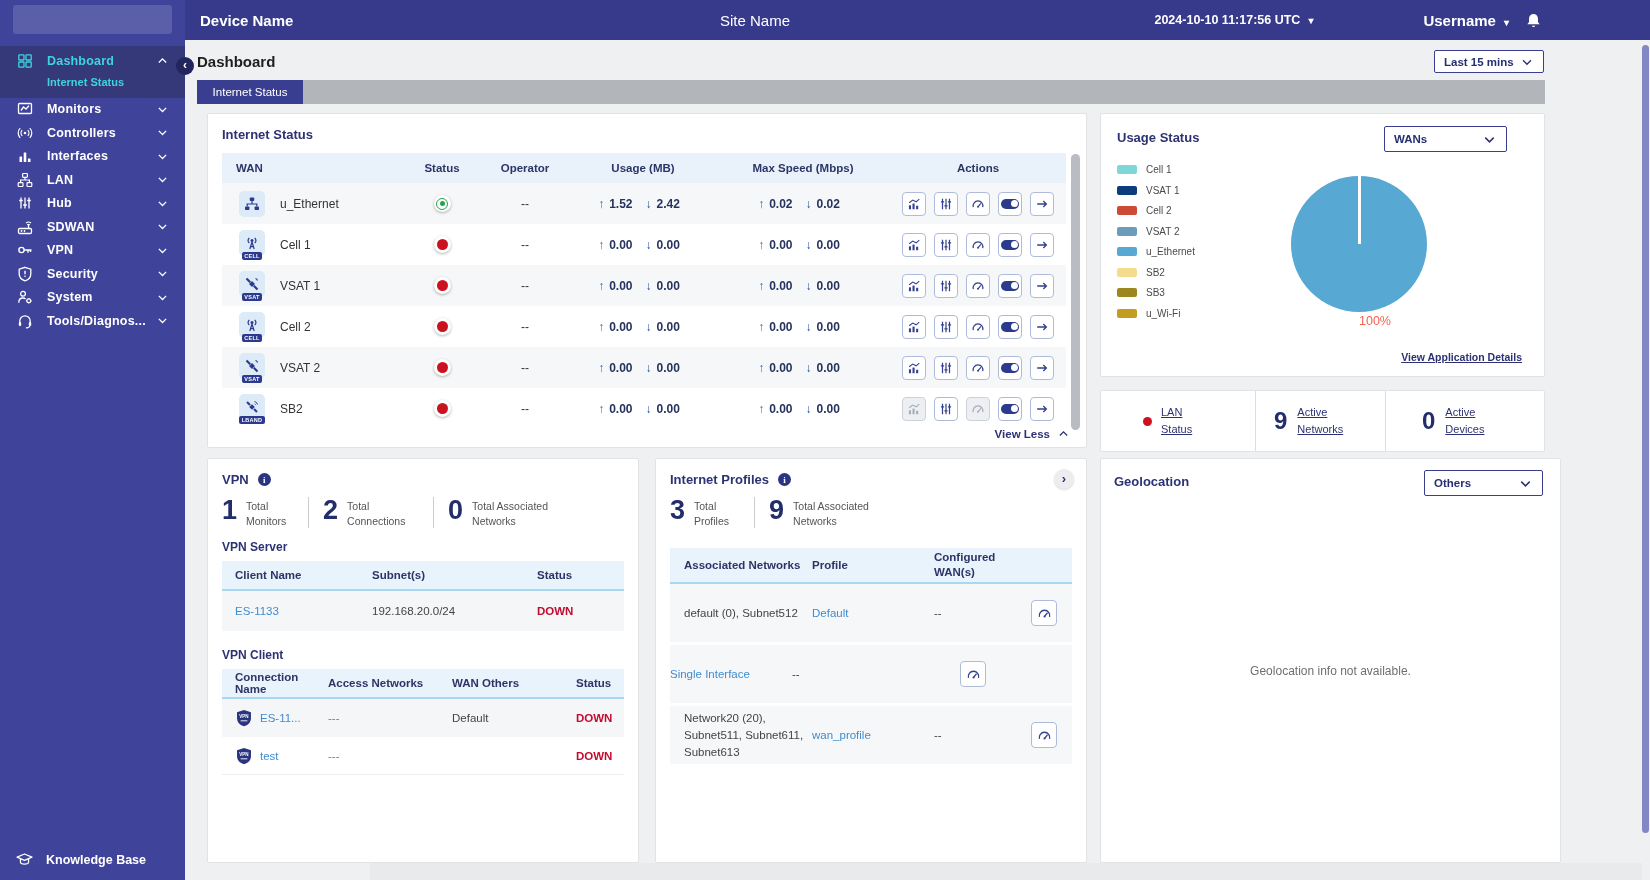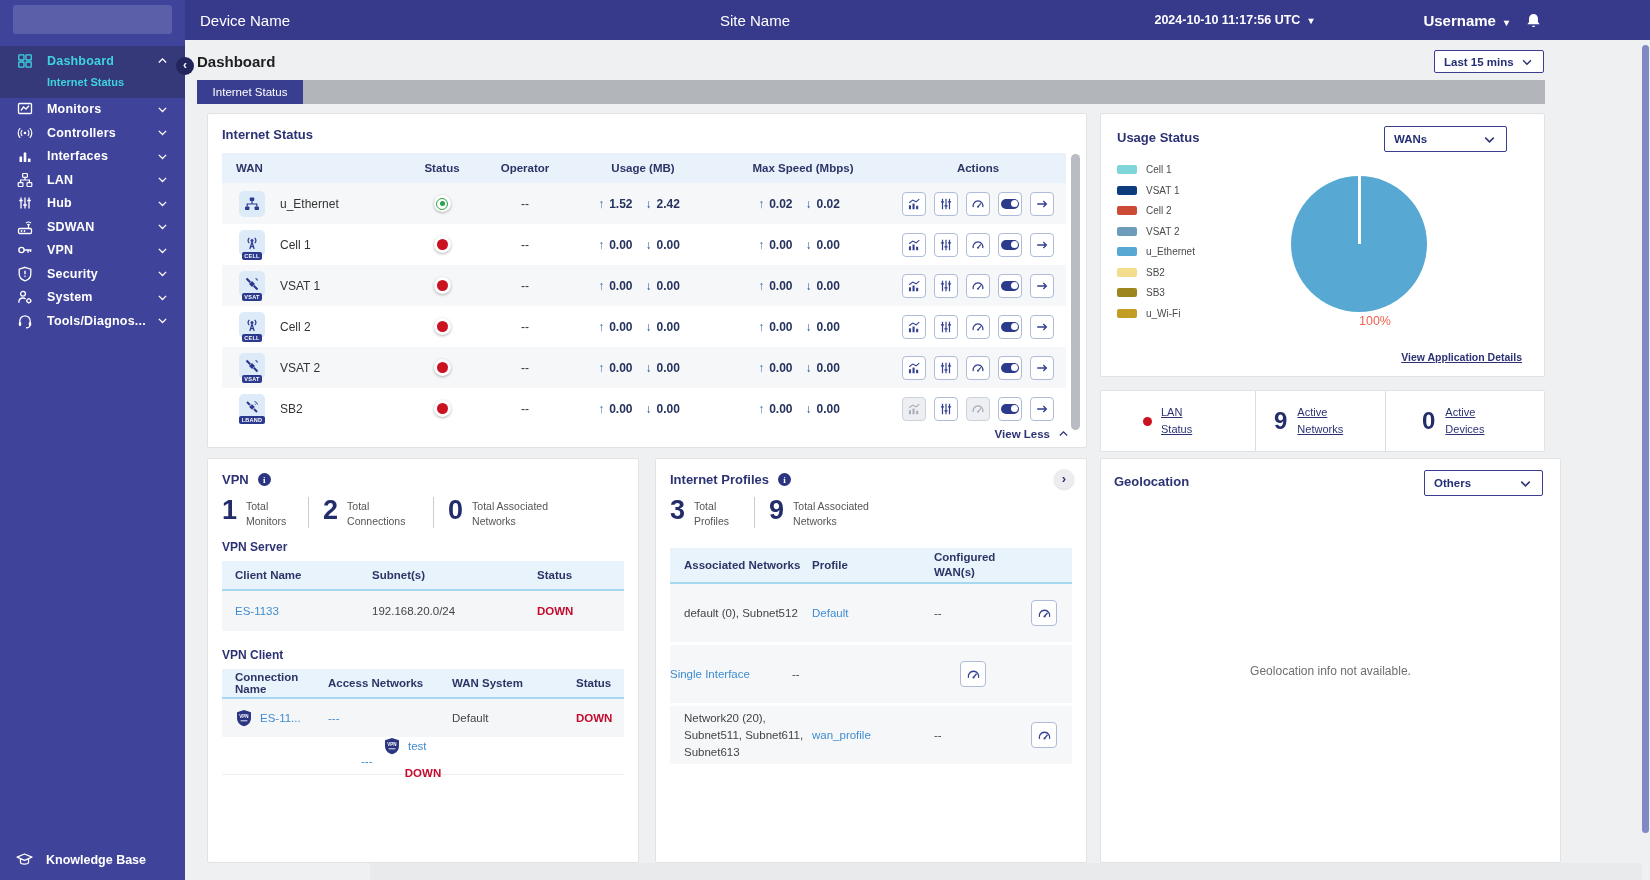--- a/index.html
+++ b/index.html
@@ -15,21 +15,21 @@
 .nav-chev{display:flex;color:#fff;}
 .nav-active-block{background:#353879;padding:3px 0 6px;}
 .nav-item.active .nav-label{color:#3fd3de;}
 .nav-item.active .nav-ic{color:#3fd3de;}
 .nav-sub{padding-left:47px;color:#3fd3de;font-size:11px;font-weight:bold;height:19px;display:flex;align-items:center;cursor:pointer;}
 .kb{position:absolute;left:0;bottom:12px;display:flex;align-items:center;padding:0 16px;color:#fff;gap:13px;font-size:12.5px;font-weight:bold;cursor:pointer;}
 .collapse-btn{position:absolute;left:176px;top:57px;width:18px;height:18px;border-radius:50%;background:#23265c;color:#fff;display:flex;align-items:center;justify-content:center;z-index:9;cursor:pointer;font-size:12px;font-weight:bold;}
 .collapse-btn::after{content:"‹";margin-top:-2px;}
 
 .topbar{position:absolute;left:185px;top:0;width:1465px;height:40px;background:#37398b;display:flex;align-items:center;z-index:4;}
-.dev-name{color:#fff;font-size:15px;font-weight:normal;margin-left:15px;}
+.dev-name{color:#fff;font-size:15px;font-weight:bold;margin-left:15px;}
 .site-name{position:absolute;left:535px;color:#fff;font-size:15px;font-weight:normal;}
 .topbar-right{position:absolute;right:108px;display:flex;}
 .ts{color:#fff;font-size:12.5px;font-weight:bold;display:flex;align-items:center;gap:8px;margin-right:110px;cursor:pointer;}
 .user{color:#fff;font-size:15px;font-weight:bold;display:flex;align-items:center;gap:8px;margin-right:16px;cursor:pointer;}
 .caret::after{content:"▾";font-size:10px;}
 .bell{color:#fff;cursor:pointer;}
 
 .main{position:absolute;left:185px;top:40px;width:1465px;height:840px;}
 .page-title{position:absolute;left:12px;top:13px;font-size:15px;font-weight:bold;color:#1e1e1e;}
 .select{background:#fff;border:1px solid #3a3e90;color:#252f73;font-size:11.5px;font-weight:bold;display:flex;align-items:center;justify-content:space-between;padding:0 9px;cursor:pointer;border-radius:2px;}
@@ -112,21 +112,21 @@
 
 .card-vpn{left:22px;top:418px;width:432px;height:405px;}
 .vs-c1{width:150px;padding-left:13px;}
 .vs-c2{width:165px;}
 .vs-c3{flex:1;}
 .vpnsrv .mt-head{height:30px;}
 .vpnsrv .mt-row{height:40px;background:#f5f6f8;}
 .vpncli .mt-head{height:30px;}
 .vpncli .mt-row{height:38px;}
 .vpncli .mt-row.r0{background:#f5f6f8;}
-.vpncli .mt-row.r1{background:#fff;border-bottom:1px solid #eee;flex-direction:column;}
+.vpncli .mt-row.r1{background:#fff;border-bottom:1px solid #eee;}
 .vc-c1{width:106px;padding-left:13px;display:flex;align-items:center;gap:7px;}
 .vc-c2{width:124px;}
 .vc-c3{width:124px;}
 .vc-c4{flex:1;}
 .shield{flex:none;display:flex;}
 
 .card-prof{left:470px;top:418px;width:432px;height:405px;}
 .expand-btn{position:absolute;right:12px;top:10px;width:20px;height:20px;border-radius:50%;background:#ededf0;color:#2c3273;display:flex;align-items:center;justify-content:center;font-size:13px;font-weight:bold;cursor:pointer;box-shadow:0 1px 2px rgba(0,0,0,.15);}
 .expand-btn::after{content:"›";margin-top:-2px;}
 .prof .mt-head{height:36px;}
@@ -944,21 +944,21 @@
           <div class="vs-c1"><span class="link">ES-1133</span></div>
           <div class="vs-c2">192.168.20.0/24</div>
           <div class="vs-c3"><span class="down">DOWN</span></div>
         </div>
       </div>
       <div class="sub-title" style="margin-top:17px;">VPN Client</div>
       <div class="mini-table vpncli">
         <div class="mt-head">
           <div class="vc-c1">Connection Name</div>
           <div class="vc-c2">Access Networks</div>
-          <div class="vc-c3">WAN System</div>
+          <div class="vc-c3">WAN Others</div>
           <div class="vc-c4">Status</div>
         </div>
         <div class="mt-row r0">
           <div class="vc-c1">
               <span class="shield">
                 <svg width="18" height="18">
                   <use href="#ic-shield"></use>
                 </svg>
               </span>
               <span class="link">ES-11...</span>

